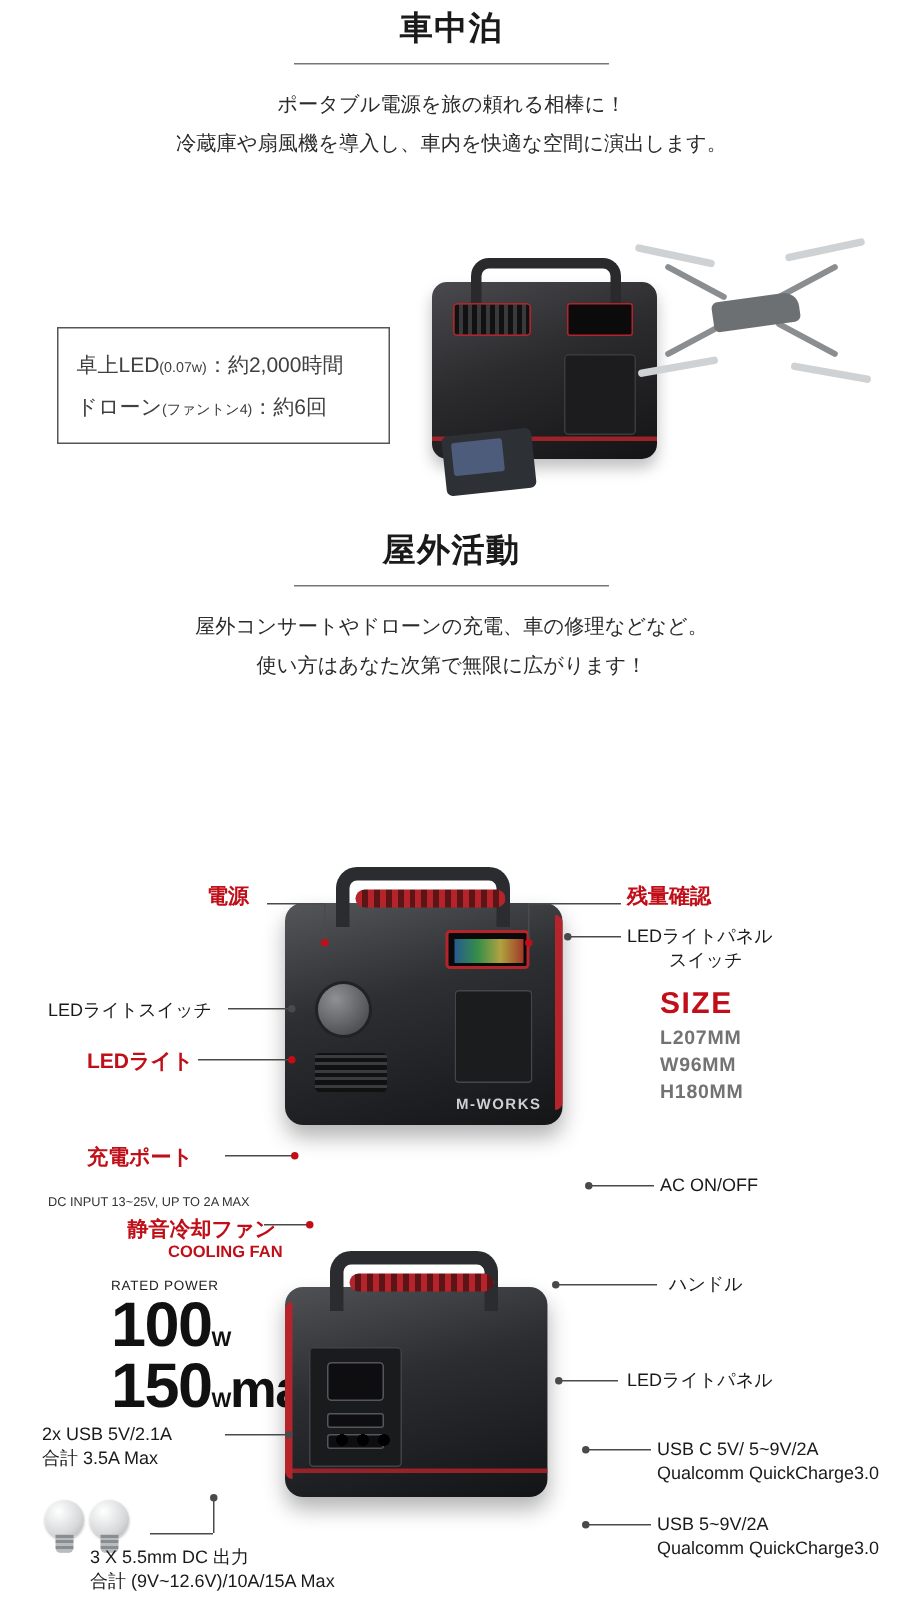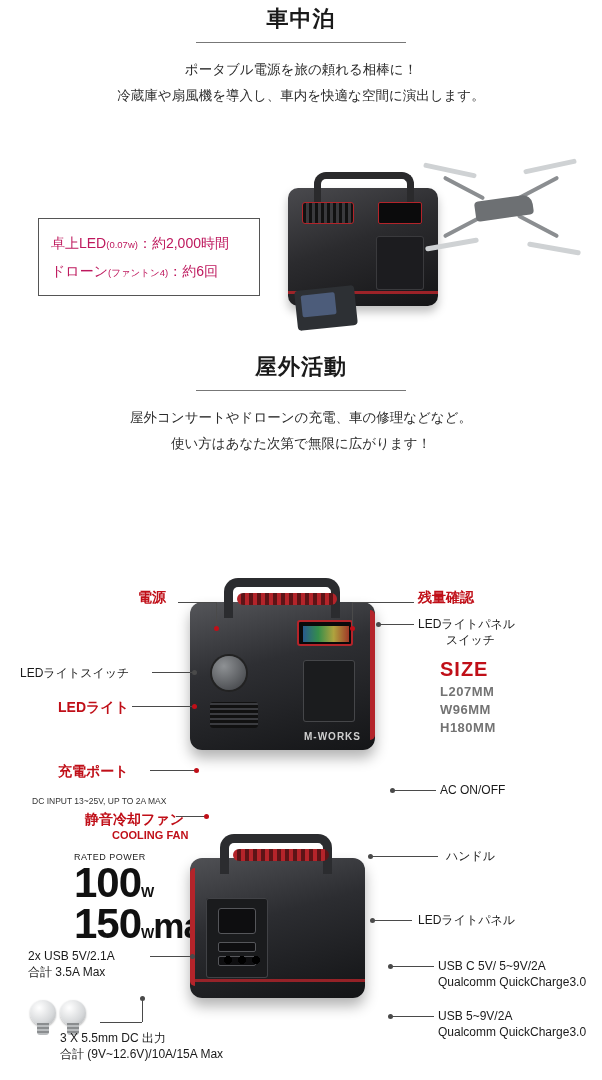--- a/index.html
+++ b/index.html
@@ -43,21 +43,21 @@
     position: absolute;
     left: 38px;
     top: 218px;
     width: 222px;
     border: 1px solid #555;
     background: #fff;
     padding: 10px 8px 10px 12px;
   }
   .spec-line {
     font-size: 14px;
-    color: #be185d;
+    color: #404040;
     line-height: 2.0;
     white-space: nowrap;
   }
   .spec-line .sub { font-size: 9.5px; }
 
   
   .photo1 {
     position: absolute;
     left: 268px;
     top: 150px;
@@ -385,21 +385,21 @@
     <div class="leader v" style="left:352px; top:42px; height:26px;"></div>
     <div class="dot" style="left:350px; top:66px;"></div>
 
     <div class="lbl dark" style="left:418px; top:56px;">
       <div>LEDライトパネル</div>
       <div style="margin-left:28px;">スイッチ</div>
     </div>
     <div class="leader" style="left:380px; top:64px; width:34px;"></div>
     <div class="dot dk" style="left:376px; top:62px;"></div>
 
-    <div class="lbl dark" style="left:20px; top:105px;">LEDライトスイッチ</div>
+    <div class="lbl dark" style="left:32px; top:105px;">LEDライトスイッチ</div>
     <div class="leader" style="left:152px; top:112px; width:42px;"></div>
     <div class="dot dk" style="left:192px; top:110px;"></div>
 
     <div class="lbl red" style="left:58px; top:138px;">LEDライト</div>
     <div class="leader" style="left:132px; top:146px; width:62px;"></div>
     <div class="dot" style="left:192px; top:144px;"></div>
 
     <div class="lbl red" style="left:58px; top:202px;">充電ポート</div>
     <div class="lbl small" style="left:32px; top:236px;">DC INPUT 13~25V, UP TO 2A MAX</div>
     <div class="leader" style="left:150px; top:210px; width:46px;"></div>

